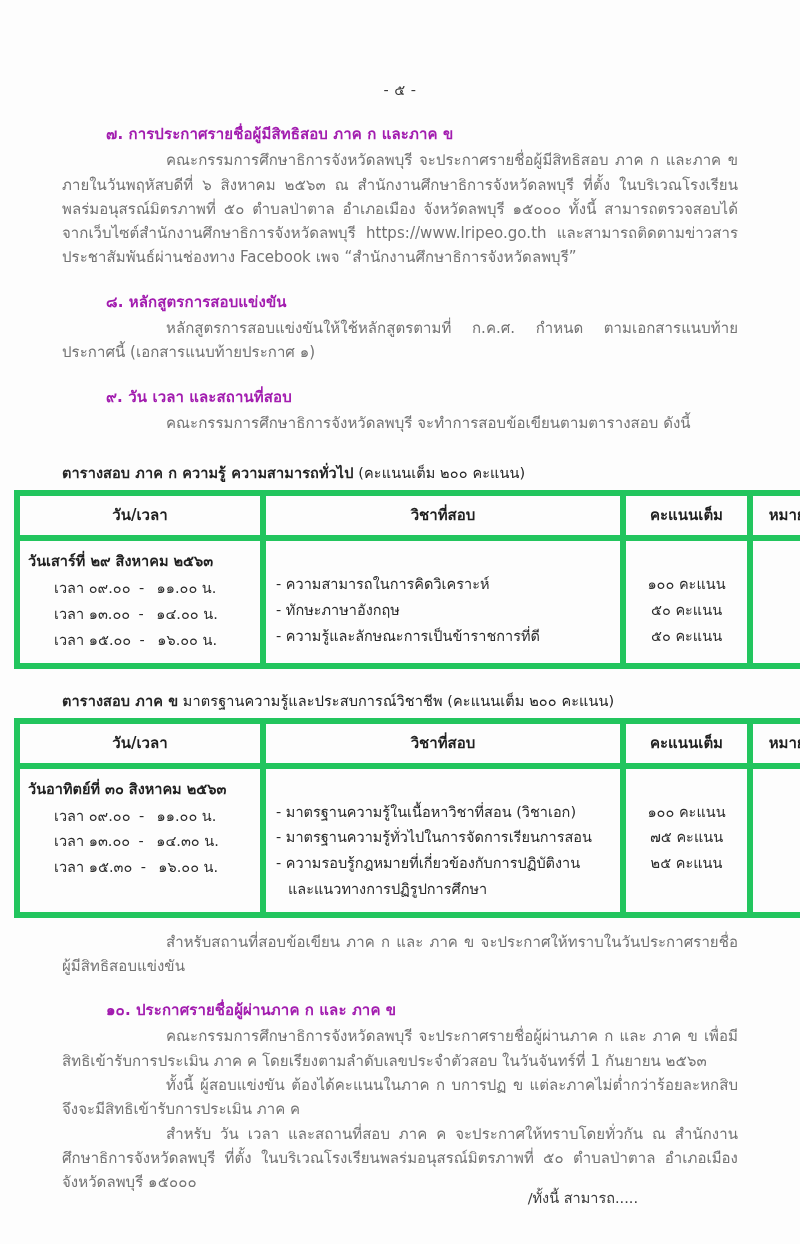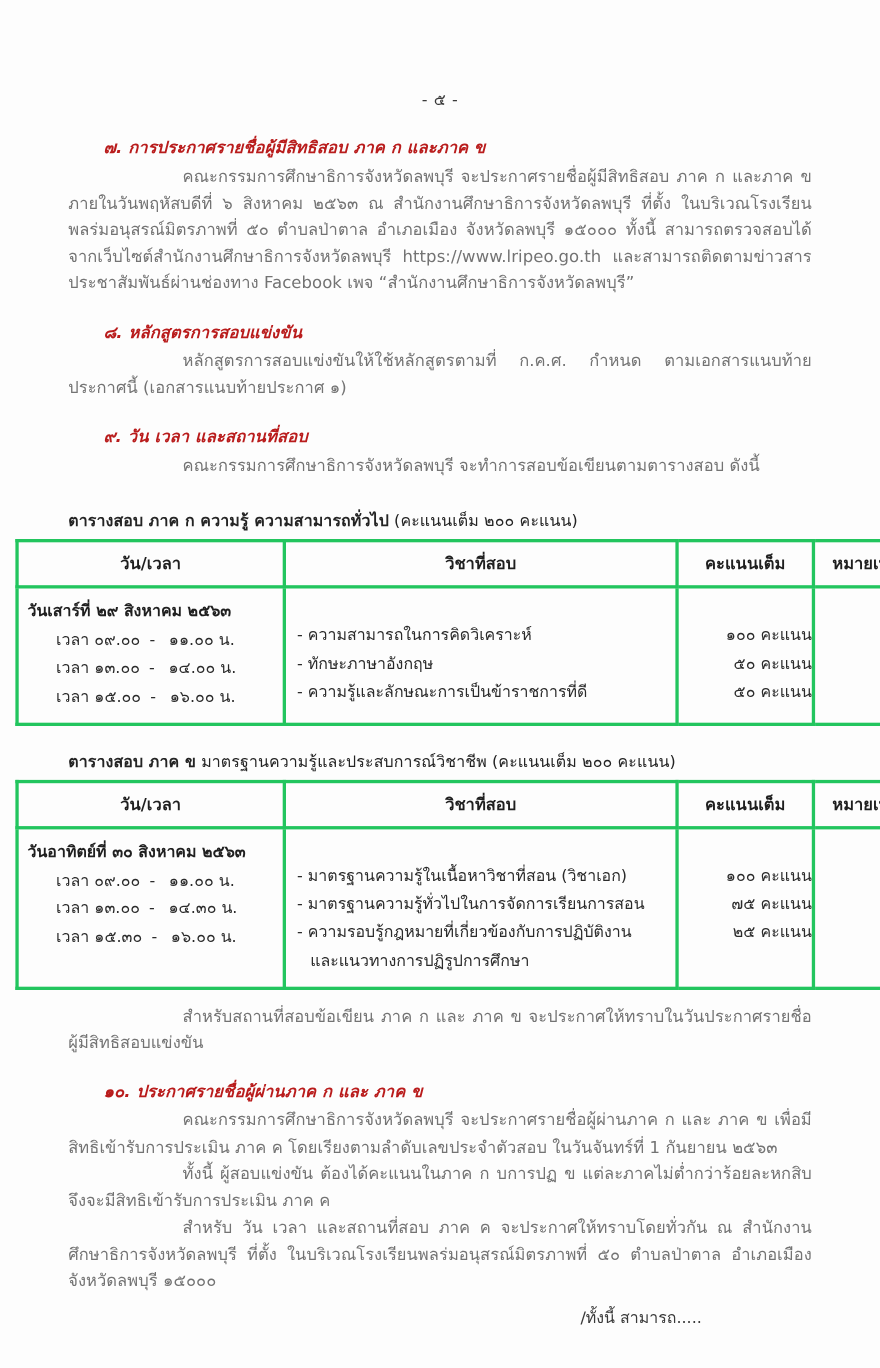--- a/index.html
+++ b/index.html
@@ -41,25 +41,24 @@
   .content {
     position: absolute;
     top: 122px;
     left: 62px;
     width: 676px;
   }
 
   .section-heading {
     font-size: 15px;
     font-weight: bold;
-    color: #b91c1c;
-    margin: 0 0 2px 32px;
+    color: #a21caf;
+    margin: 0 0 2px 44px;
     line-height: 1.62;
     letter-spacing: 0.1px;
-    font-style: italic;
   }
 
   .para {
     font-size: 15px;
     line-height: 1.62;
     color: #737373;
     margin: 0;
     text-align: justify;
     text-justify: inter-word;
     letter-spacing: 0.05px;
@@ -95,21 +94,21 @@
   }
   table.exam-table {
     border-collapse: collapse;
     width: 776px;
     table-layout: fixed;
     font-size: 14.5px;
     color: #2b2b2b;
   }
   table.exam-table th,
   table.exam-table td {
-    border: 3px solid #22c55e;
+    border: 6px solid #22c55e;
     padding: 0;
     vertical-align: top;
   }
   table.exam-table thead th {
     text-align: center;
     font-weight: bold;
     font-size: 15px;
     padding: 7px 4px 8px 4px;
     color: #1f1f1f;
     vertical-align: middle;
@@ -146,21 +145,21 @@
   .subject-line {
     padding: 2px 6px 2px 10px;
     line-height: 1.5;
   }
   .subject-line.cont {
     padding-left: 22px;
   }
 
   .score-spacer { height: 26px; }
   .score-line {
-    text-align: right;
+    text-align: center;
     padding: 2px 0;
     line-height: 1.5;
   }
 
   .remark-cell { }
 
   
   .footer-note {
     position: absolute;
     top: 1186px;

